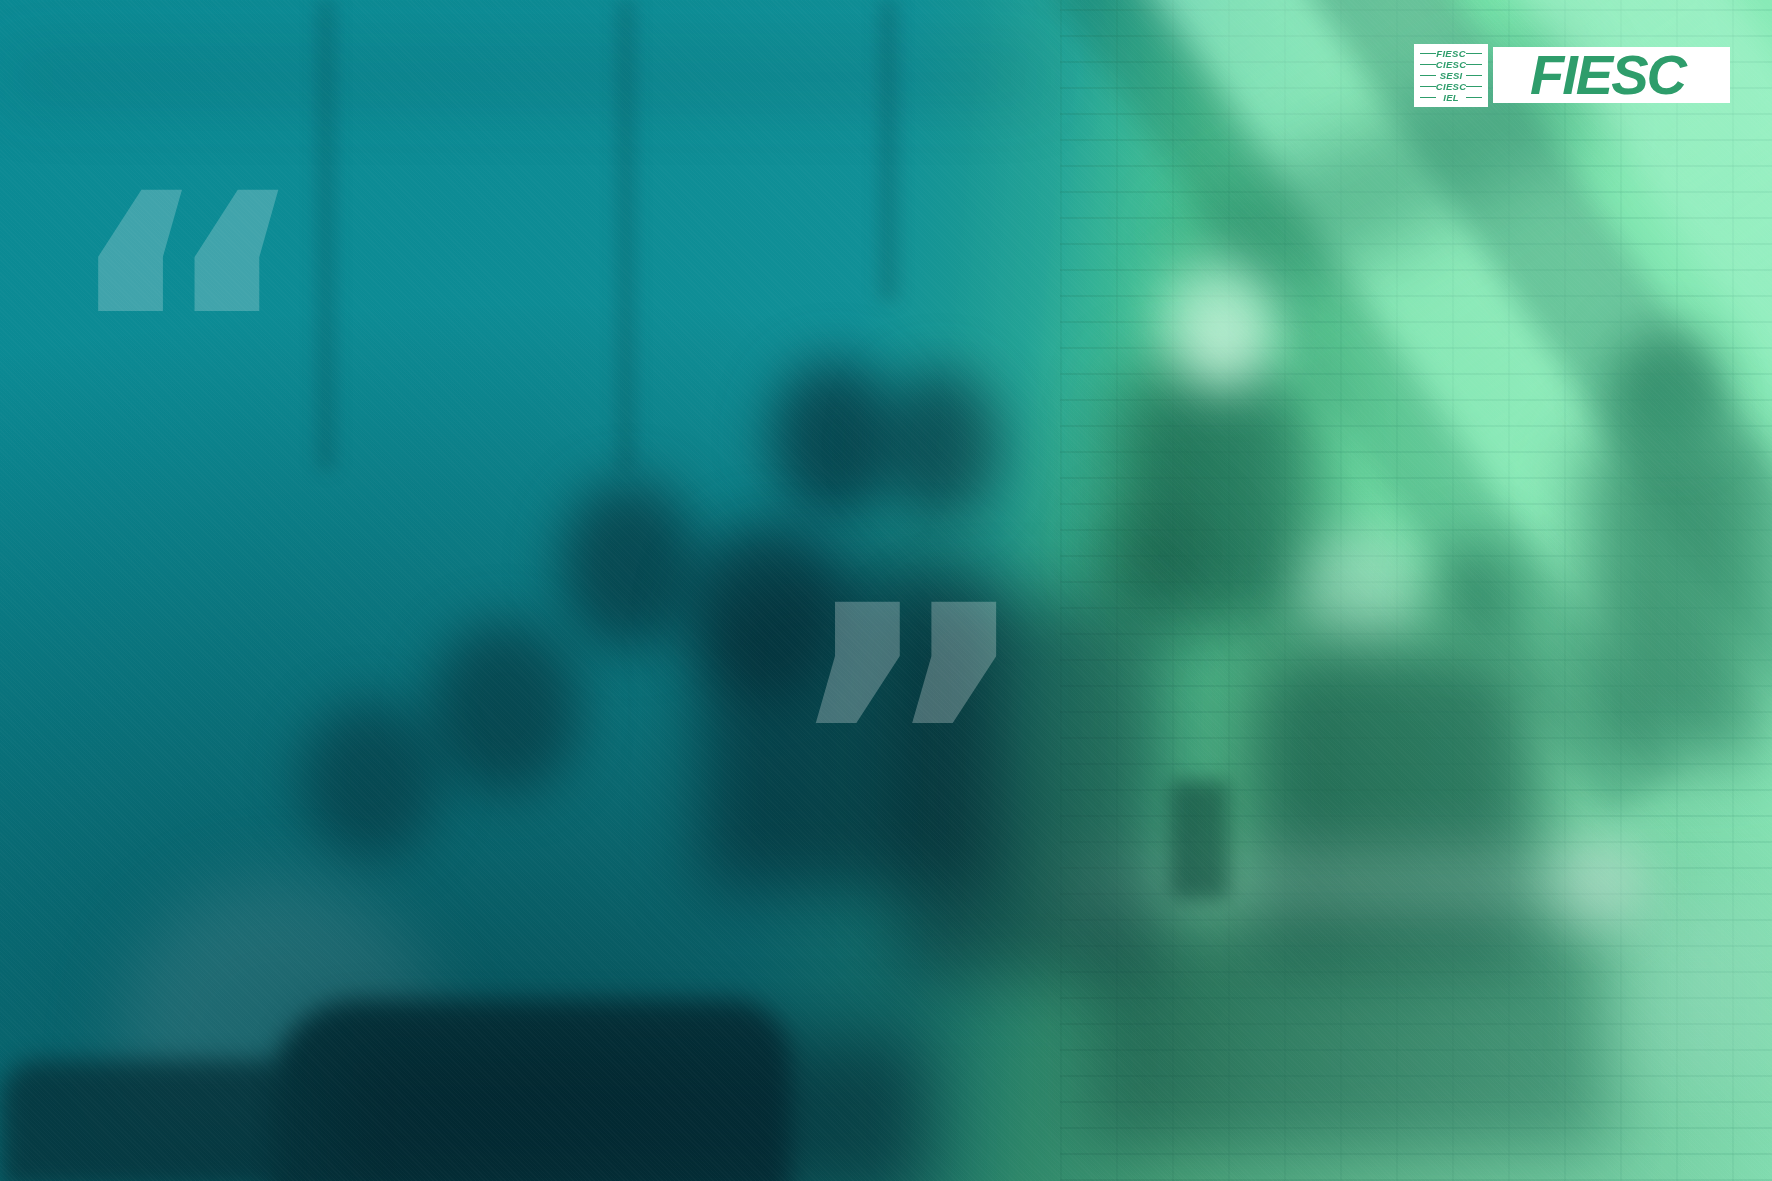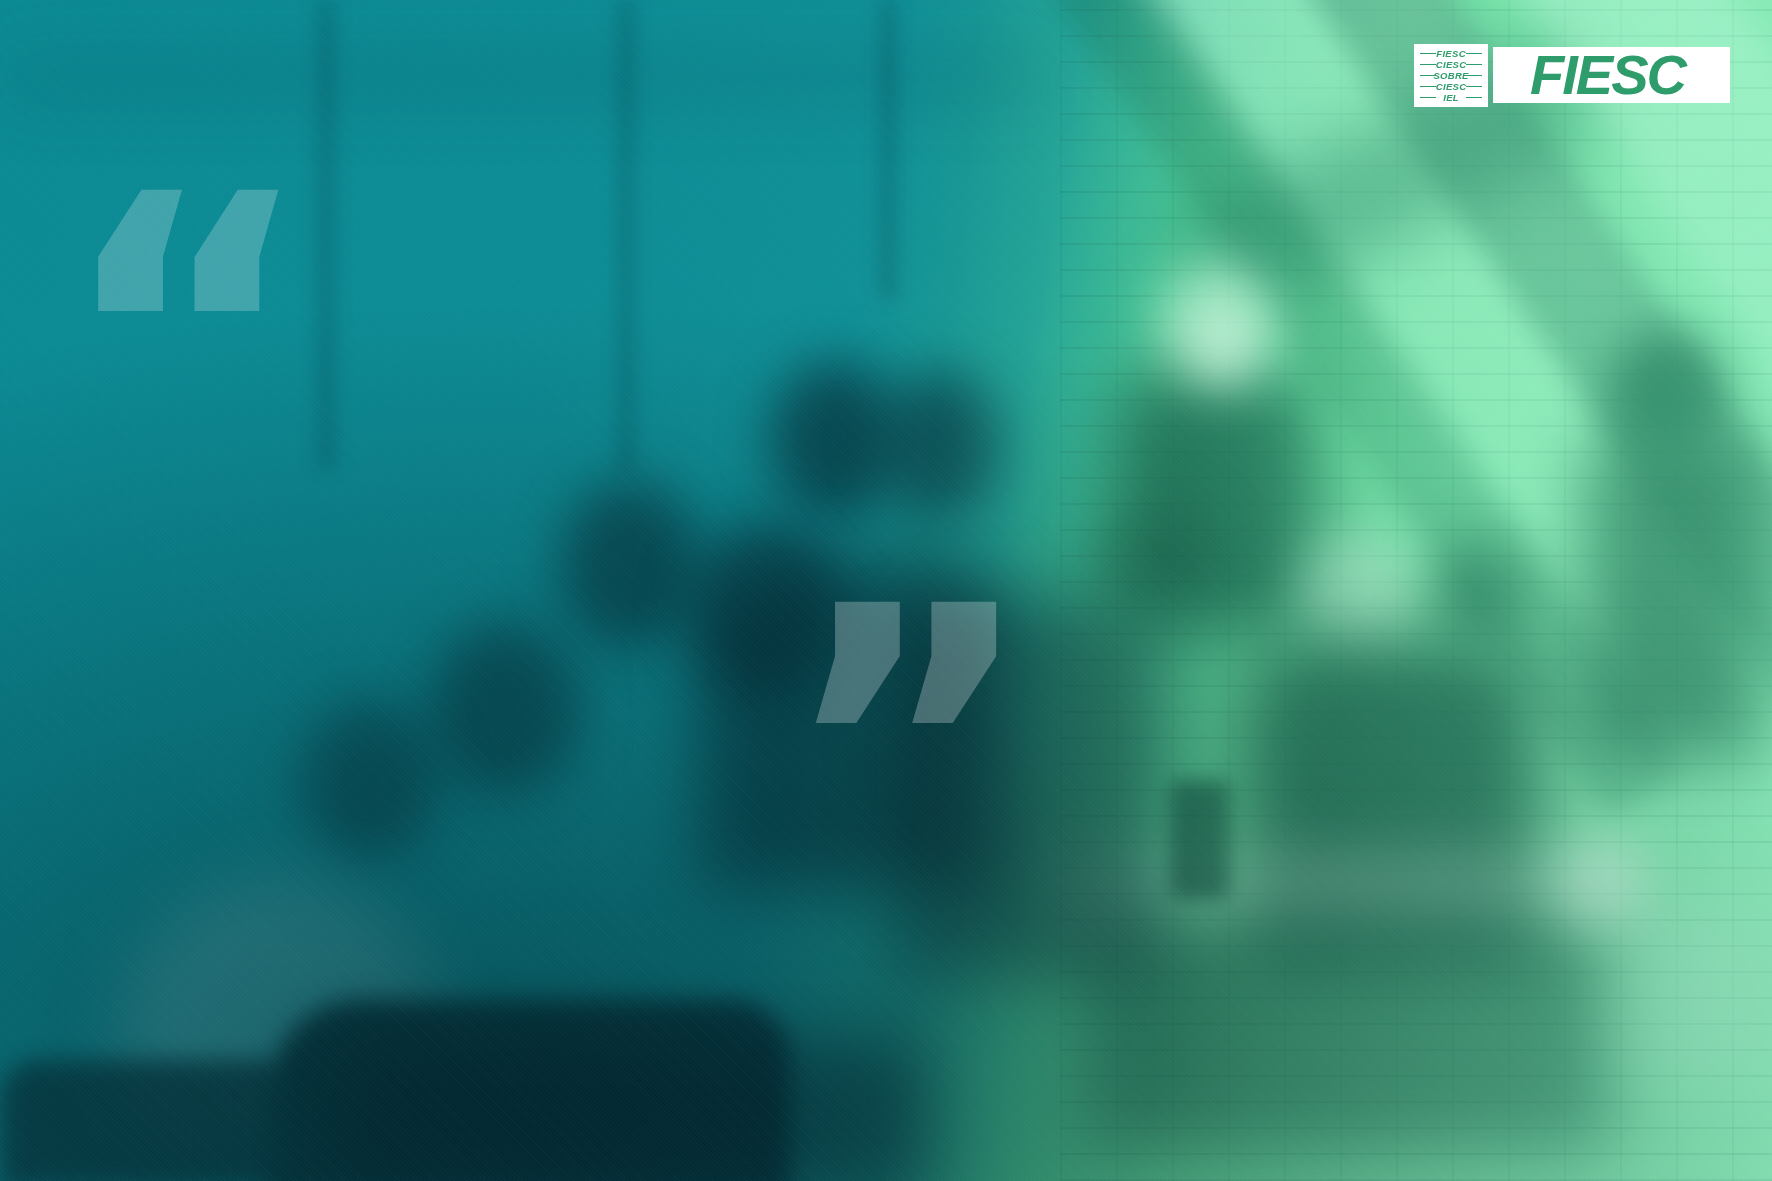--- a/index.html
+++ b/index.html
@@ -273,21 +273,21 @@
 
   <div class="quote" id="quote-open">“</div>
   <div class="quote" id="quote-close">”</div>
 
 
   <div id="logo">
 
     <div id="logo-mark">
       <div class="ln">FIESC</div>
       <div class="ln">CIESC</div>
-      <div class="ln">SOBRE</div>
+      <div class="ln">SESI</div>
       <div class="ln">CIESC</div>
       <div class="ln">IEL</div>
     </div>
 
     <div id="logo-word">
       <div class="bars"></div>
       <div class="word">FIESC</div>
       <div class="bars right"></div>
     </div>
 

